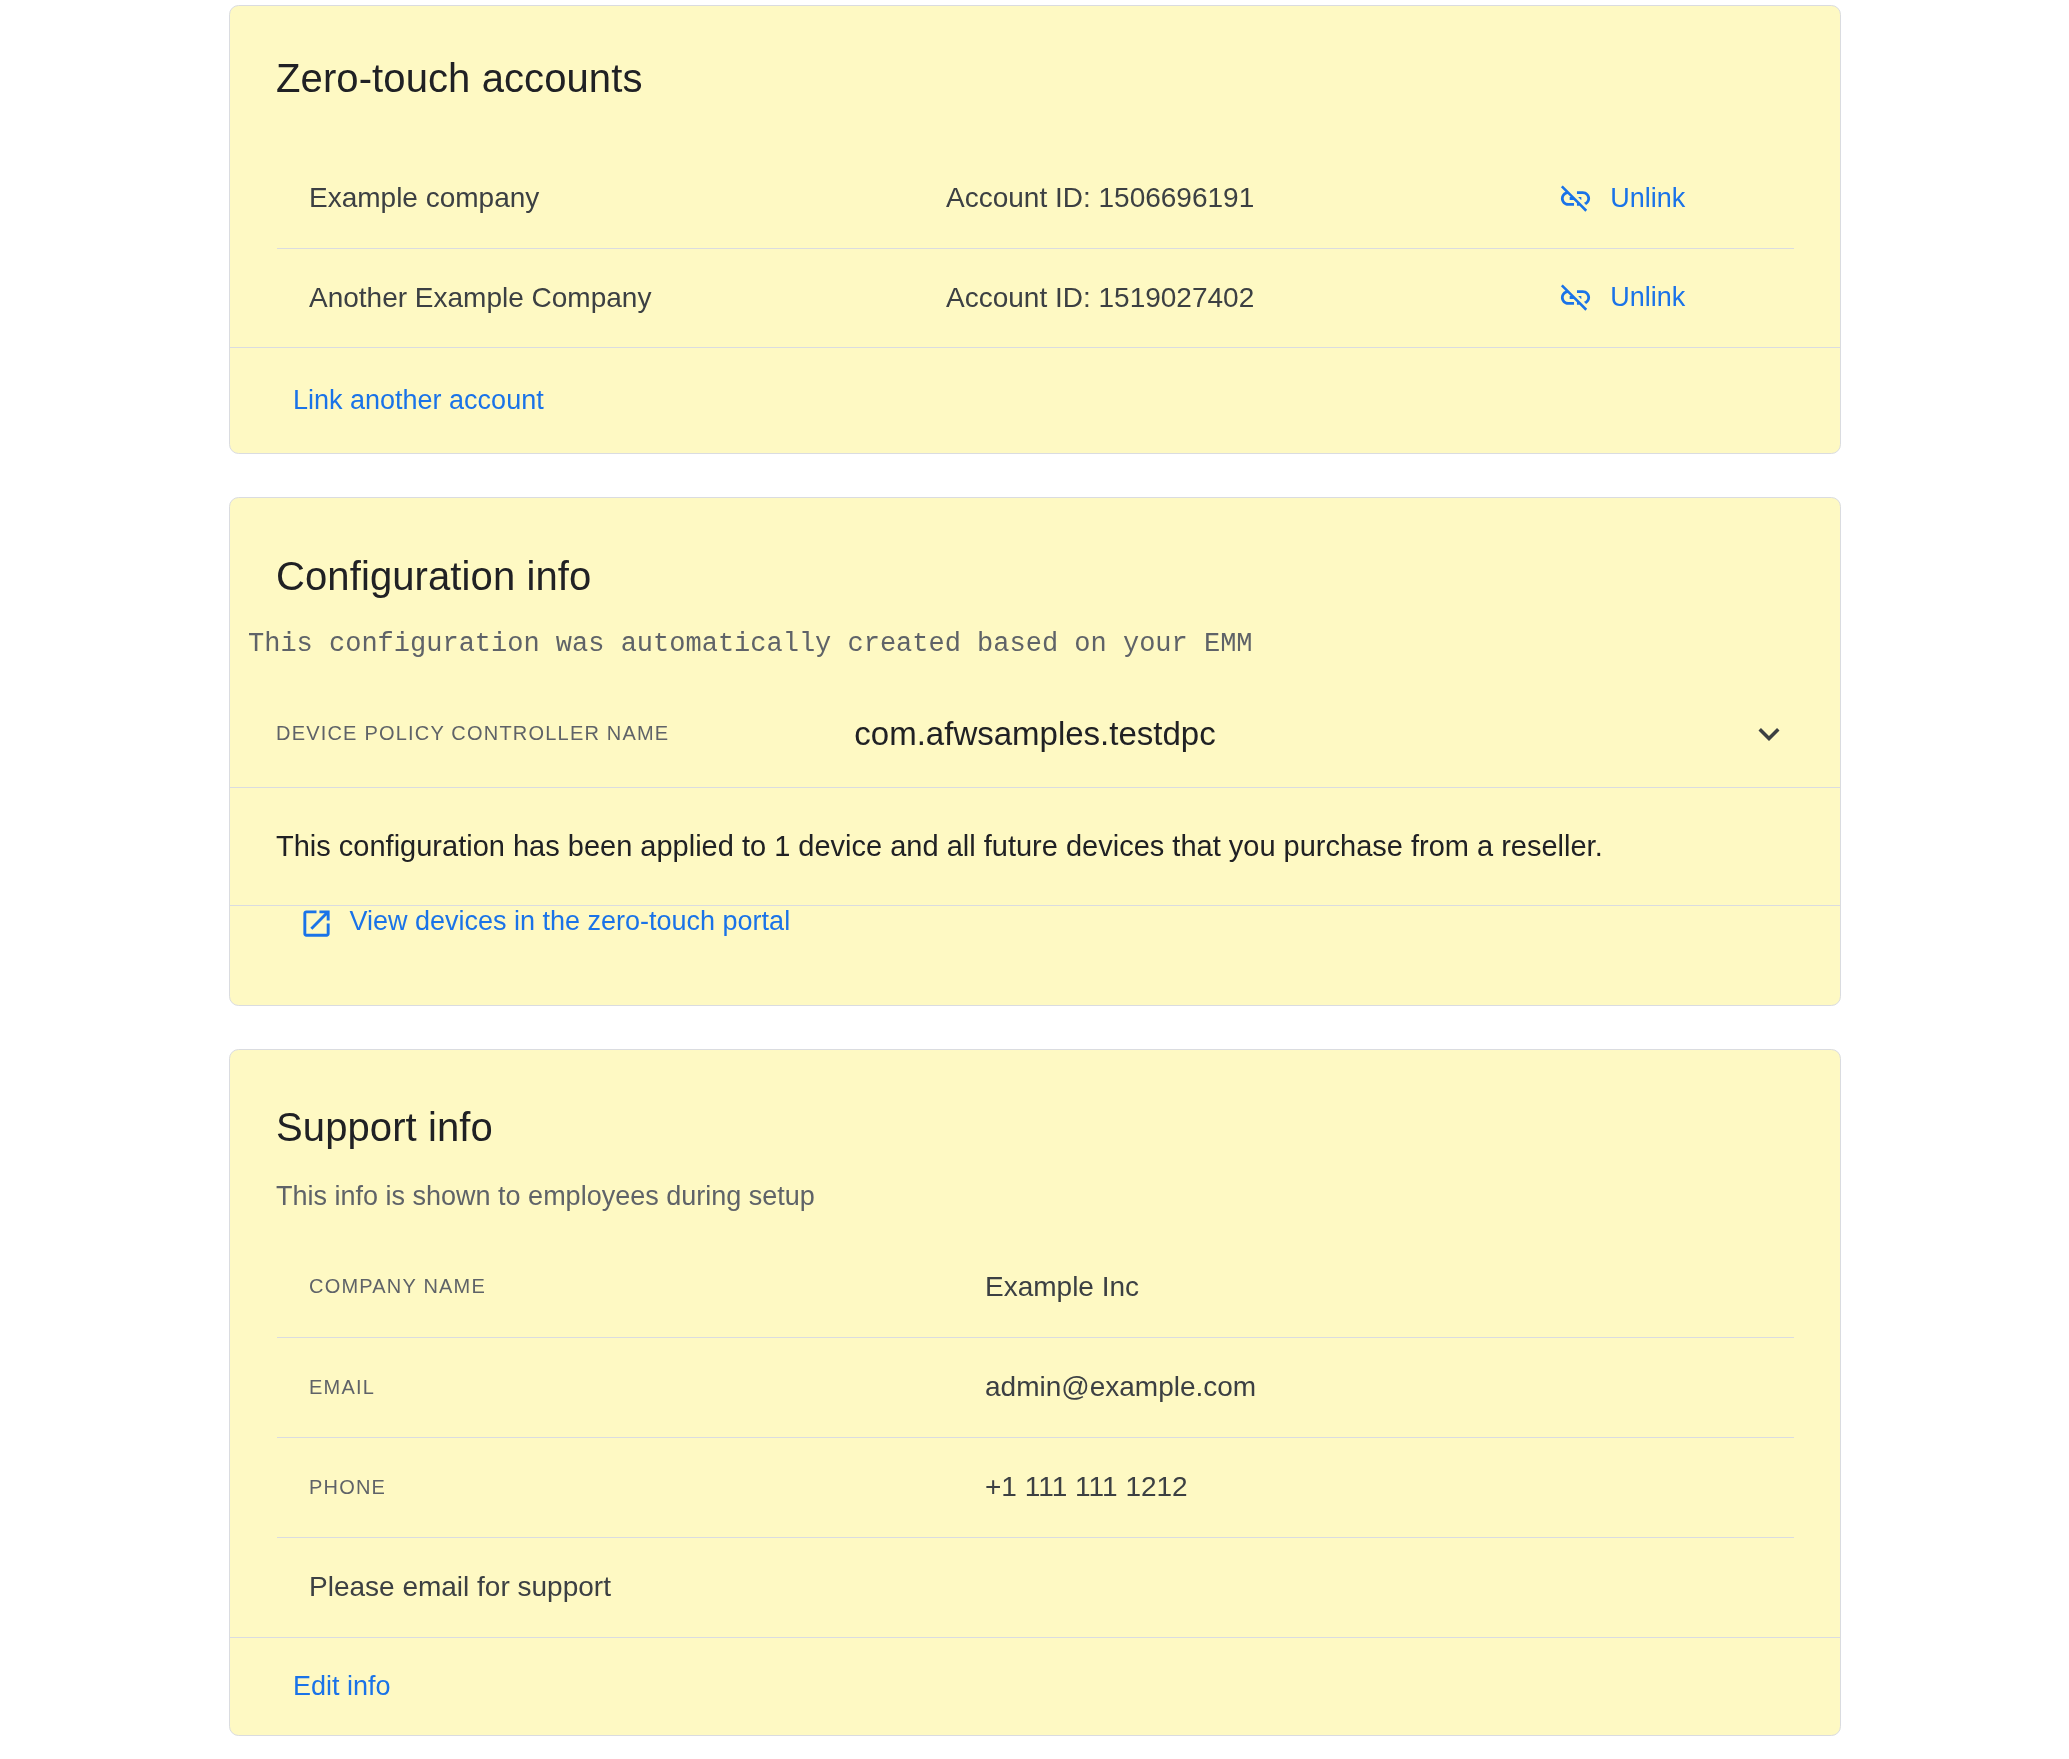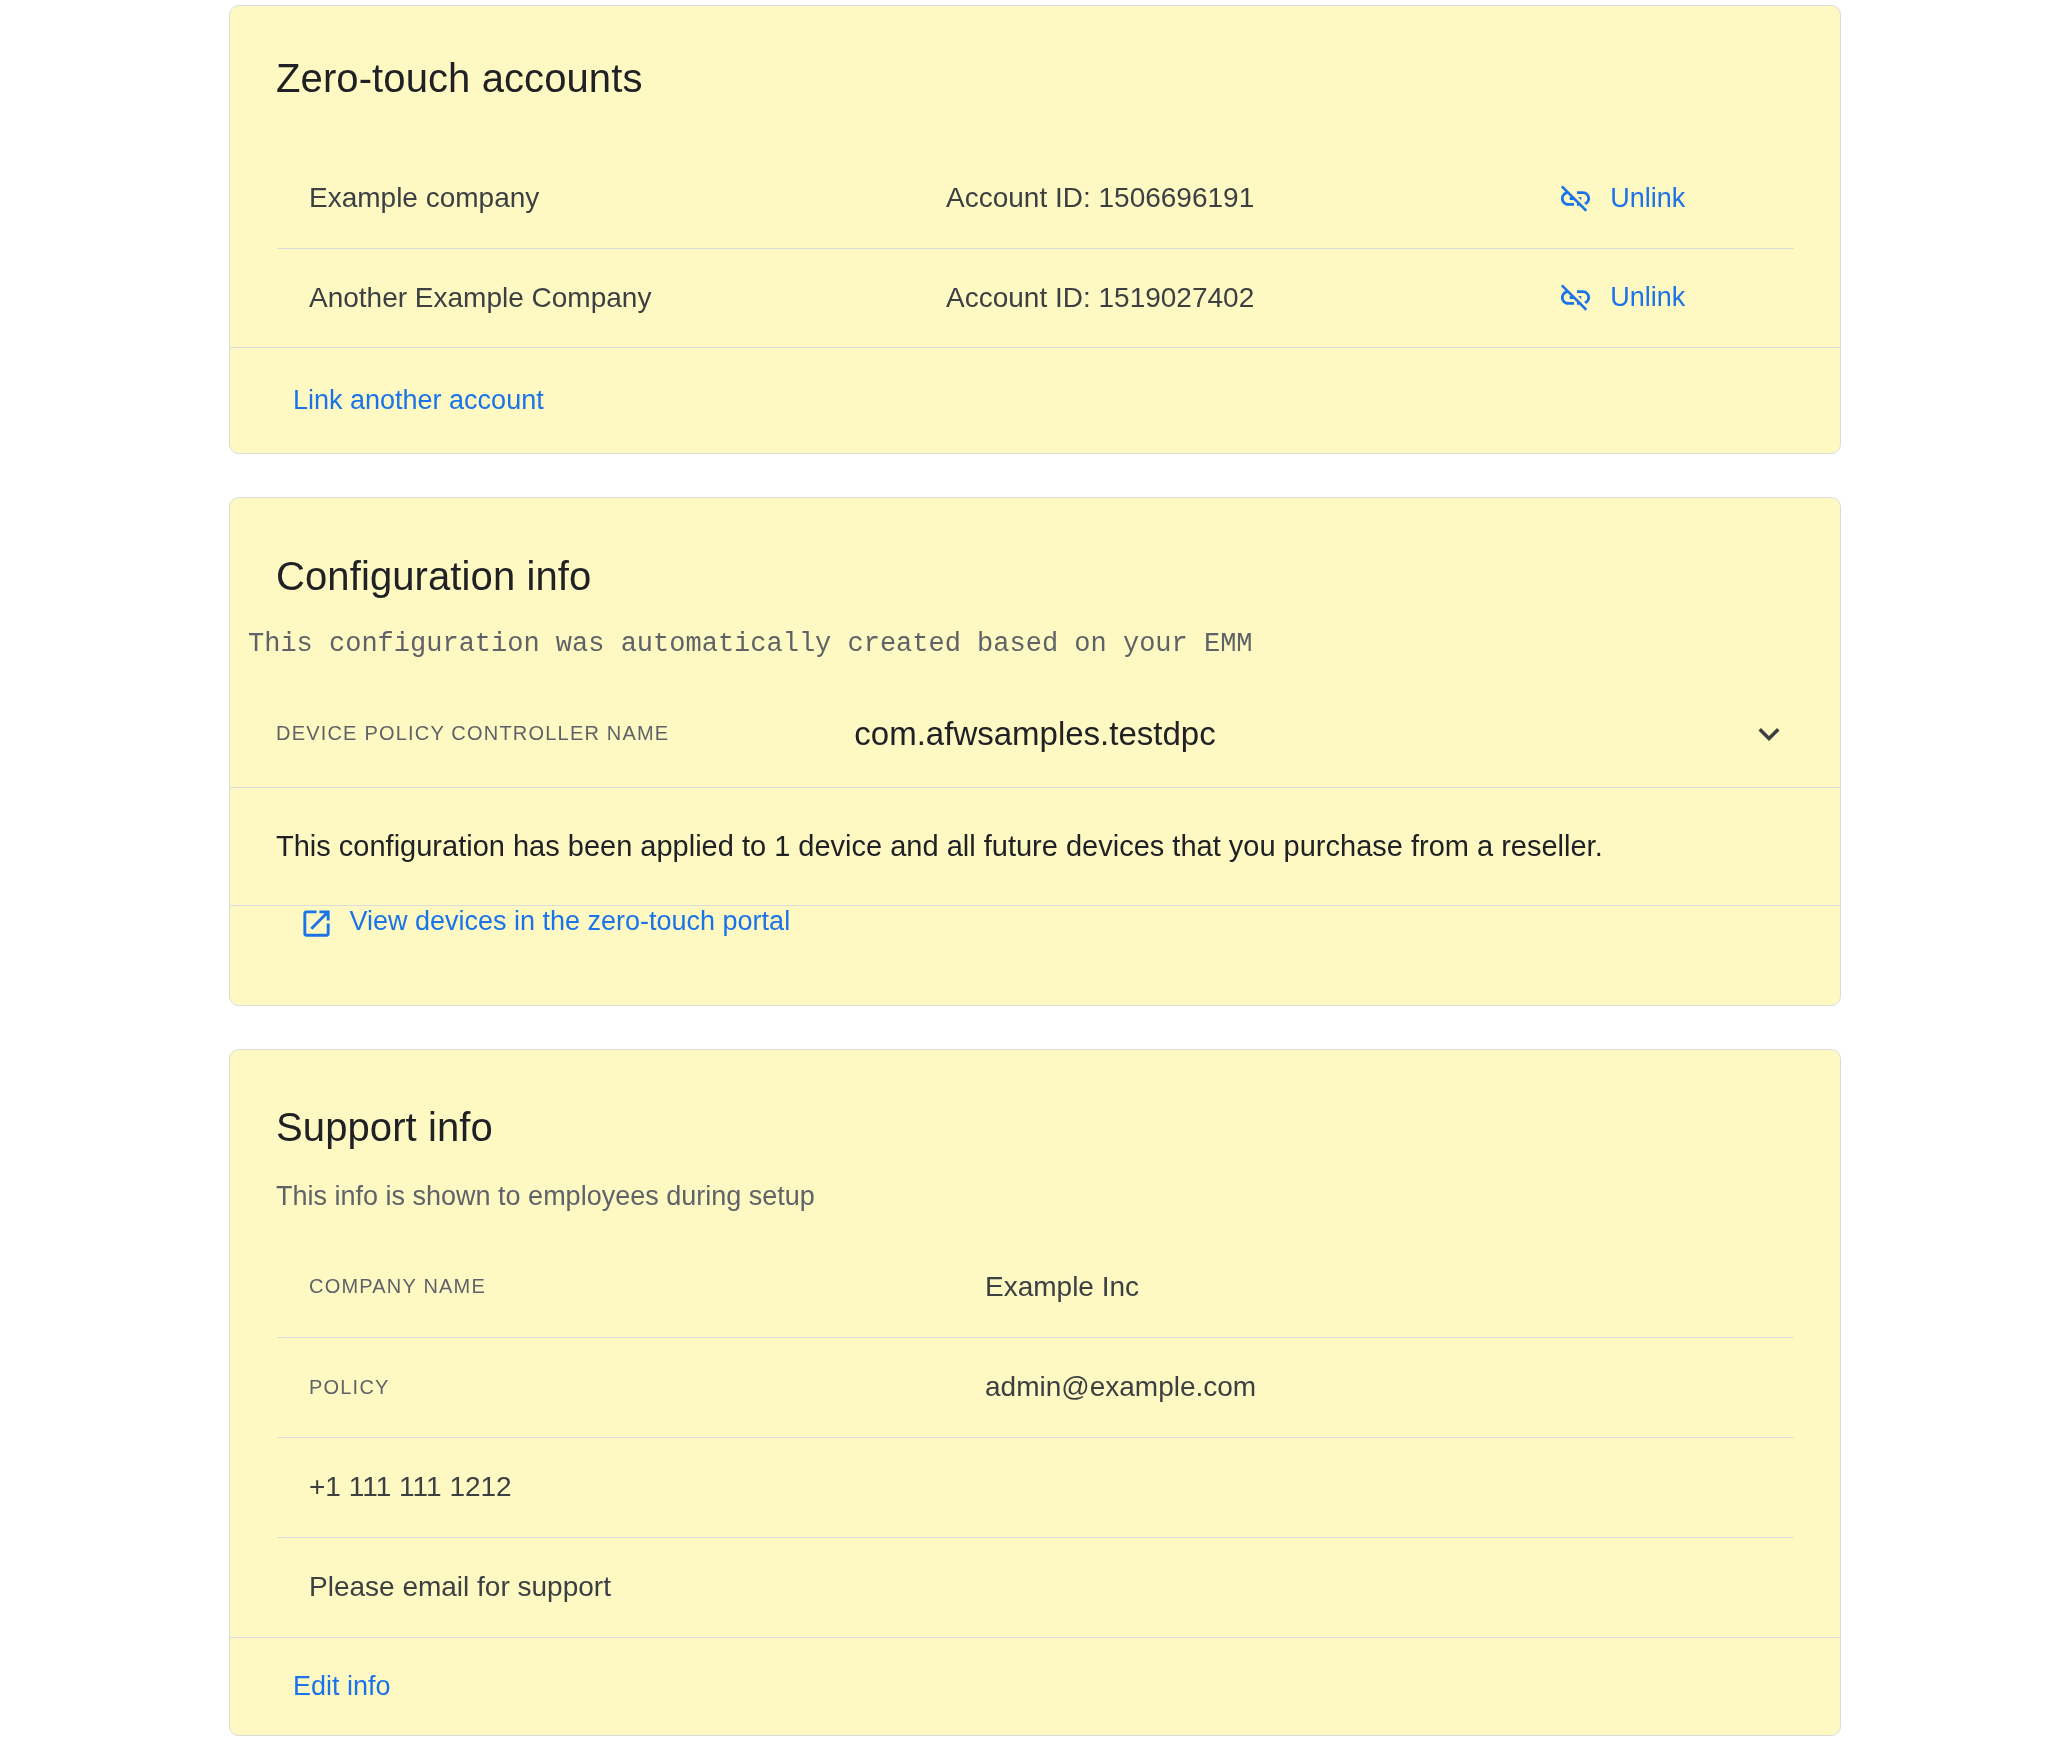--- a/index.html
+++ b/index.html
@@ -211,24 +211,25 @@
   <section class="card">
     <h2 class="c-title support-title">Support info</h2>
     <p class="card-sub support-sub">This info is shown to employees during setup</p>
 
     <div class="sup-table">
       <div class="sup-row">
         <span class="caps-label sup-label">COMPANY NAME</span>
         <span class="sup-value">Example Inc</span>
       </div>
       <div class="sup-row">
-        <span class="caps-label sup-label">POLICY</span>
+        <span class="caps-label sup-label">EMAIL</span>
         <span class="sup-value">admin@example.com</span>
       </div>
       <div class="sup-row">
+        <span class="caps-label sup-label">PHONE</span>
         <span class="sup-value">+1 111 111 1212</span>
       </div>
       <div class="sup-row">
         <span class="sup-value">Please email for support</span>
       </div>
     </div>
 
     <div class="card-footer support-footer">
       <a class="footer-link">Edit info</a>
     </div>

